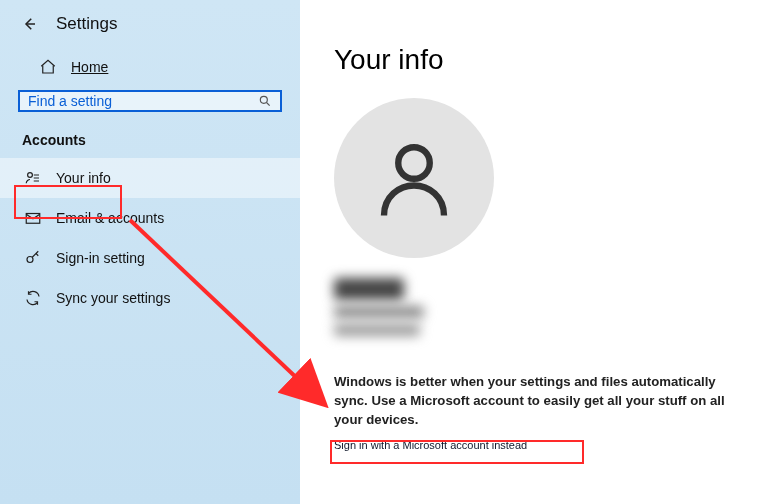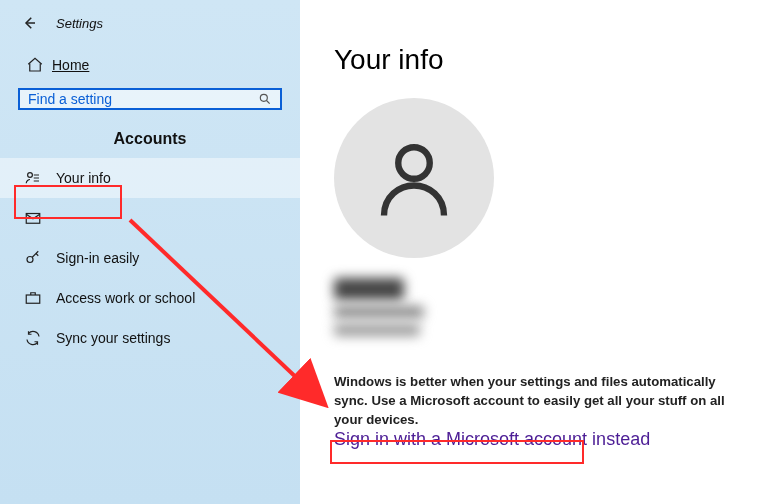--- a/index.html
+++ b/index.html
@@ -10,44 +10,44 @@
     background: linear-gradient(180deg, #cfe6f5 0%, #c5e0f2 100%);
     color: #111;
     padding-top: 10px;
     position: relative;
   }
   .header-row {
     display: flex; align-items: center; gap: 18px;
     padding: 4px 20px 14px 20px;
   }
   .back-btn { width: 18px; height: 18px; display:flex; align-items:center; justify-content:center; cursor:pointer; }
-  .settings-title { font-size: 13px; font-style: italic; }
+  .settings-title { font-size: 17px; }
   .home-row {
-    display: flex; align-items: center; gap: 8px;
-    padding: 10px 26px;
+    display: flex; align-items: center; gap: 14px;
+    padding: 10px 39px;
     cursor: pointer;
     text-decoration: underline;
   }
   .home-row .icon { width: 18px; height: 18px; display:flex; align-items:center; justify-content:center; }
   .home-row .label { font-size: 14px; }
   .search-wrap { padding: 4px 18px 12px 18px; }
   .search-box {
     display:flex; align-items:center;
     border: 2px solid #0a5fd6;
     background: rgba(255,255,255,0.55);
     height: 22px;
     padding: 0 8px;
   }
   .search-input {
     flex: 1; border: none; background: transparent; outline: none;
     font-size: 14px; color: #0a5fd6;
   }
   .search-input::placeholder { color: #0a5fd6; }
   .search-icon { width: 14px; height: 14px; color:#555; }
-  .section-title { font-weight: 600; font-size: 16px; padding: 8px 22px 10px 22px; text-align: center; }
+  .section-title { font-weight: 600; font-size: 14px; padding: 8px 22px 10px 22px; }
   .nav-item {
     display:flex; align-items:center; gap: 14px;
     padding: 11px 24px;
     font-size: 14px;
     cursor: pointer;
   }
   .nav-item .icon { width: 18px; height: 18px; display:flex; align-items:center; justify-content:center; }
   .nav-item.selected { background: rgba(255,255,255,0.45); }
   .highlight-box {
     position: absolute; border: 2px solid #ff2a2a; pointer-events: none;
@@ -78,22 +78,23 @@
   .blur-line.w2 { width: 90px; height: 12px; background:#888; }
   .blur-line.w3 { width: 86px; height: 12px; background:#999; }
   .info-text {
     margin-top: 36px;
     font-size: 13.2px; line-height: 1.45;
     color: #222;
     font-weight: bold;
   }
   .signin-link {
     display:inline-block;
-    font-size: 18px;
-    color: #4c1d95;
+    margin-top: 10px;
+    font-size: 11px;
+    color: #0f172a;
     cursor: pointer;
   }
   svg { display:block; }
 </style>
 </head>
 <body>
 
 <div class="sidebar">
 
   <div class="header-row">
@@ -141,41 +142,33 @@
     <span>Your info</span>
   </div>
 
   <div class="nav-item">
     <span class="icon">
       <svg viewBox="0 0 24 24" width="18" height="18" fill="none" stroke="#222" stroke-width="1.6">
         <rect x="3" y="6" width="18" height="13"></rect>
         <path d="M3 7 L12 13 L21 7"></path>
       </svg>
     </span>
+    <span>Email &amp; accounts</span>
   </div>
 
   <div class="nav-item">
     <span class="icon">
       <svg viewBox="0 0 24 24" width="18" height="18" fill="none" stroke="#222" stroke-width="1.6">
         <circle cx="8" cy="14" r="4"></circle>
         <path d="M11 11 L19 3 M16 6 L19 9"></path>
       </svg>
     </span>
-    <span>Sign-in easily</span>
-  </div>
-
-  <div class="nav-item">
-    <span class="icon">
-      <svg viewBox="0 0 24 24" width="18" height="18" fill="none" stroke="#222" stroke-width="1.6">
-        <rect x="3" y="8" width="18" height="11"></rect>
-        <path d="M9 8 V5 H15 V8"></path>
-      </svg>
-    </span>
-    <span>Access work or school</span>
-  </div>
+    <span>Sign-in setting</span>
+  </div>
+
 
 
   <div class="nav-item">
     <span class="icon">
       <svg viewBox="0 0 24 24" width="18" height="18" fill="none" stroke="#222" stroke-width="1.6">
         <path d="M20 10a8 8 0 0 0-14-4"></path>
         <path d="M4 14a8 8 0 0 0 14 4"></path>
         <path d="M6 3v4h4"></path>
         <path d="M18 21v-4h-4"></path>
       </svg>

